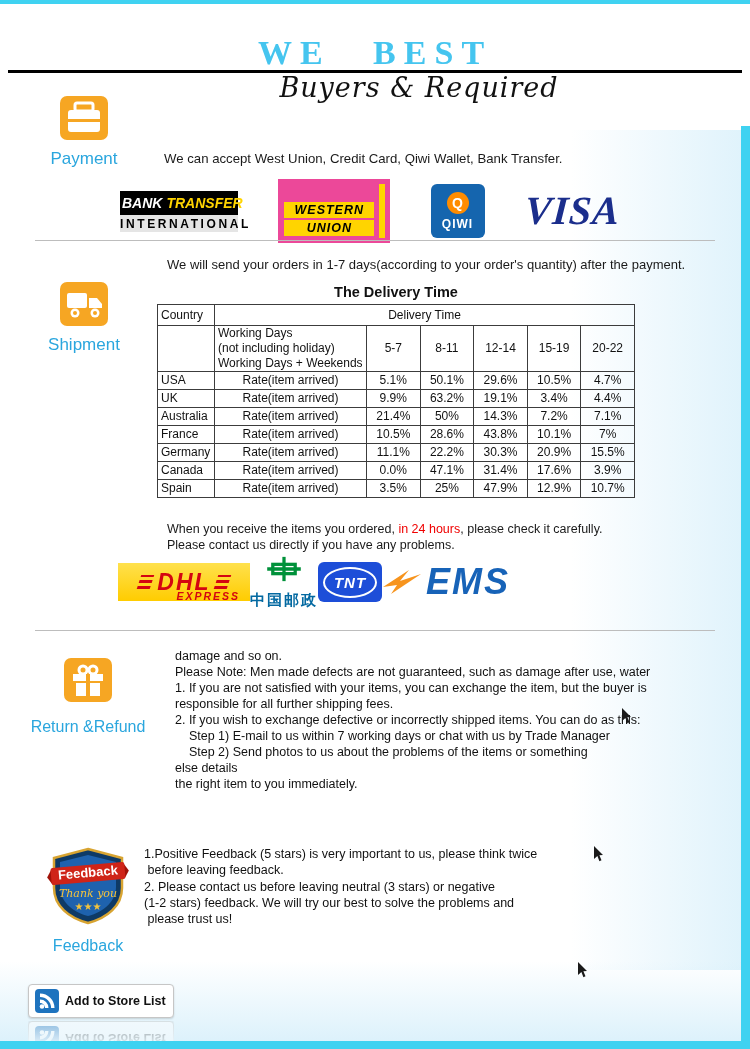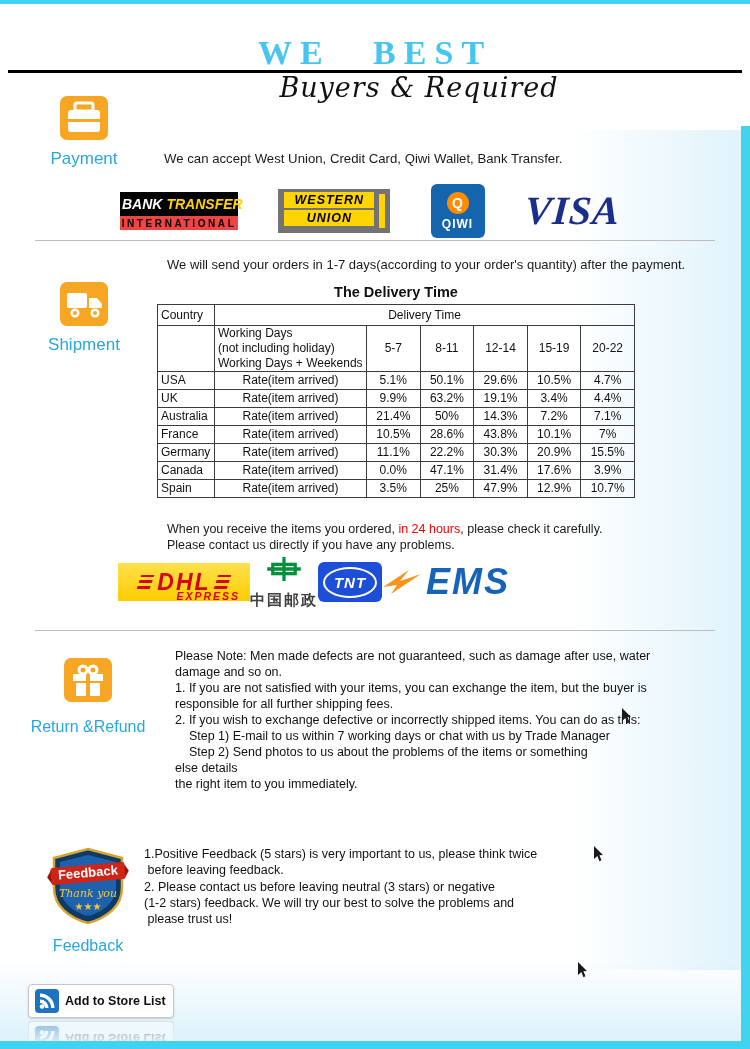--- a/index.html
+++ b/index.html
@@ -33,23 +33,23 @@
   .icol-feedback .sec-label{margin-top:11px;font-size:16px;}
   .sec-icon{width:48px;height:44px;display:block;}
   
   .pay-text{position:absolute;left:164px;top:151px;width:500px;font-size:13.2px;}
   .pay-logos{position:absolute;left:120px;top:182px;width:500px;height:58px;
     display:flex;align-items:center;justify-content:space-between;}
   .logo-bt{width:118px;border-radius:15px;}
   .bt-top{background:#000;color:#fff;font-weight:bold;font-style:italic;font-size:14px;
     text-align:center;padding:4px 2px;white-space:nowrap;}
   .bt-transfer{color:#ffd400;margin-left:4px;}
-  .bt-bottom{background:#ef4444;color:#000;font-size:10px;font-weight:bold;letter-spacing:2.6px;
+  .bt-bottom{background:#e5e5e5;color:#000;font-size:12px;font-weight:bold;letter-spacing:2.6px;
     text-align:center;padding:2px 0 1px;}
-  .logo-wu{position:relative;background:#737373;width:112px;box-sizing:border-box;padding:1px 16px 5px 6px;}
+  .logo-wu{position:relative;background:#ec4899;width:112px;box-sizing:border-box;padding:21px 16px 5px 6px;}
   .wu-row{background:#ffd400;color:#000;font-weight:900;font-style:italic;text-align:center;
     font-size:12.5px;padding:1px 2px;margin:2px 0;letter-spacing:1px;}
   .logo-wu::after{content:"";position:absolute;right:5px;top:5px;bottom:5px;width:6px;background:#ffd400;}
   .logo-qiwi{width:54px;height:54px;background:#1565ae;border-radius:6px;display:flex;
     flex-direction:column;align-items:center;justify-content:center;}
   .qiwi-circle{width:22px;height:22px;background:#ff8c00;border-radius:50%;display:flex;
     align-items:center;justify-content:center;color:#fff;font-weight:bold;font-size:14px;}
   .qiwi-text{color:#fff;font-weight:bold;font-size:12px;margin-top:3px;letter-spacing:1px;}
   .logo-visa{font-family:"Liberation Serif",serif;font-weight:bold;font-style:italic;
     font-size:40px;color:#1b2e8c;letter-spacing:1px;transform:skew(-4deg);line-height:44px;}
@@ -72,21 +72,21 @@
     display:flex;align-items:center;justify-content:flex-start;}
   .logo-dhl{position:relative;width:132px;height:38px;background:linear-gradient(#ffe14d,#ffcc00);
     display:flex;align-items:center;justify-content:center;}
   .dhl-word{color:#d40511;font-weight:900;font-style:italic;font-size:23px;letter-spacing:2px;}
   .dhl-dash{width:13px;height:14px;margin:0 5px;transform:skew(-18deg);
     background:repeating-linear-gradient(0deg,#d40511 0 3px,transparent 3px 6px);}
   .dhl-express{position:absolute;bottom:-1px;right:10px;color:#d40511;font-style:italic;
     font-weight:bold;font-size:10.5px;letter-spacing:2px;}
   .logo-cnpost{display:flex;flex-direction:column;align-items:center;}
   .cnpost-glyph{width:44px;height:28px;}
-  .cnpost-text{margin-top:8px;font-weight:bold;font-size:15px;letter-spacing:2px;color:#404040;
+  .cnpost-text{margin-top:8px;font-weight:bold;font-size:15px;letter-spacing:2px;color:#0369a1;
     font-family:"DejaVu Sans",sans-serif;}
   .logo-tnt{width:64px;height:40px;background:#1d4ed8;border-radius:6px;display:flex;
     align-items:center;justify-content:center;}
   .tnt-oval{border:2px solid #fff;border-radius:50%;width:50px;height:27px;display:flex;
     align-items:center;justify-content:center;}
   .tnt-word{color:#fff;font-weight:900;font-style:italic;font-size:15px;letter-spacing:1px;}
   .logo-ems{display:flex;align-items:center;}
   .ems-arrow{width:42px;height:30px;margin-right:2px;}
   .ems-word{color:#1763b8;font-weight:900;font-style:italic;font-size:36px;letter-spacing:2px;line-height:36px;}
   
@@ -313,22 +313,22 @@
       <circle cx="19" cy="12" r="4" fill="none" stroke="#fff" stroke-width="3"></circle>
       <circle cx="29" cy="12" r="4" fill="none" stroke="#fff" stroke-width="3"></circle>
       <rect x="9" y="16" width="30" height="7" fill="#fff"></rect>
       <rect x="12" y="25" width="24" height="13" fill="#fff"></rect>
       <rect x="22" y="16" width="4" height="22" fill="#f6a623"></rect>
     </svg>
     <div class="sec-label">Return &amp;Refund</div>
   </div>
   <div class="tblock rr-text">
 
-  <div class="tline">Please Note: Men made defects are not guaranteed, such as damage after use, water</div>
-      <div class="tline">damage and so on.</div>
+  <div class="tline">damage and so on.</div>
+      <div class="tline">Please Note: Men made defects are not guaranteed, such as damage after use, water</div>
       <div class="tline">1. If you are not satisfied with your items, you can exchange the item, but the buyer is</div>
       <div class="tline">responsible for all further shipping fees.</div>
       <div class="tline">2. If you wish to exchange defective or incorrectly shipped items. You can do as this:</div>
       <div class="tline">    Step 1) E-mail to us within 7 working days or chat with us by Trade Manager</div>
       <div class="tline">    Step 2) Send photos to us about the problems of the items or something</div>
       <div class="tline">else details</div>
       <div class="tline">the right item to you immediately.</div>
     </div>
 
   <div class="icol icol-feedback">

